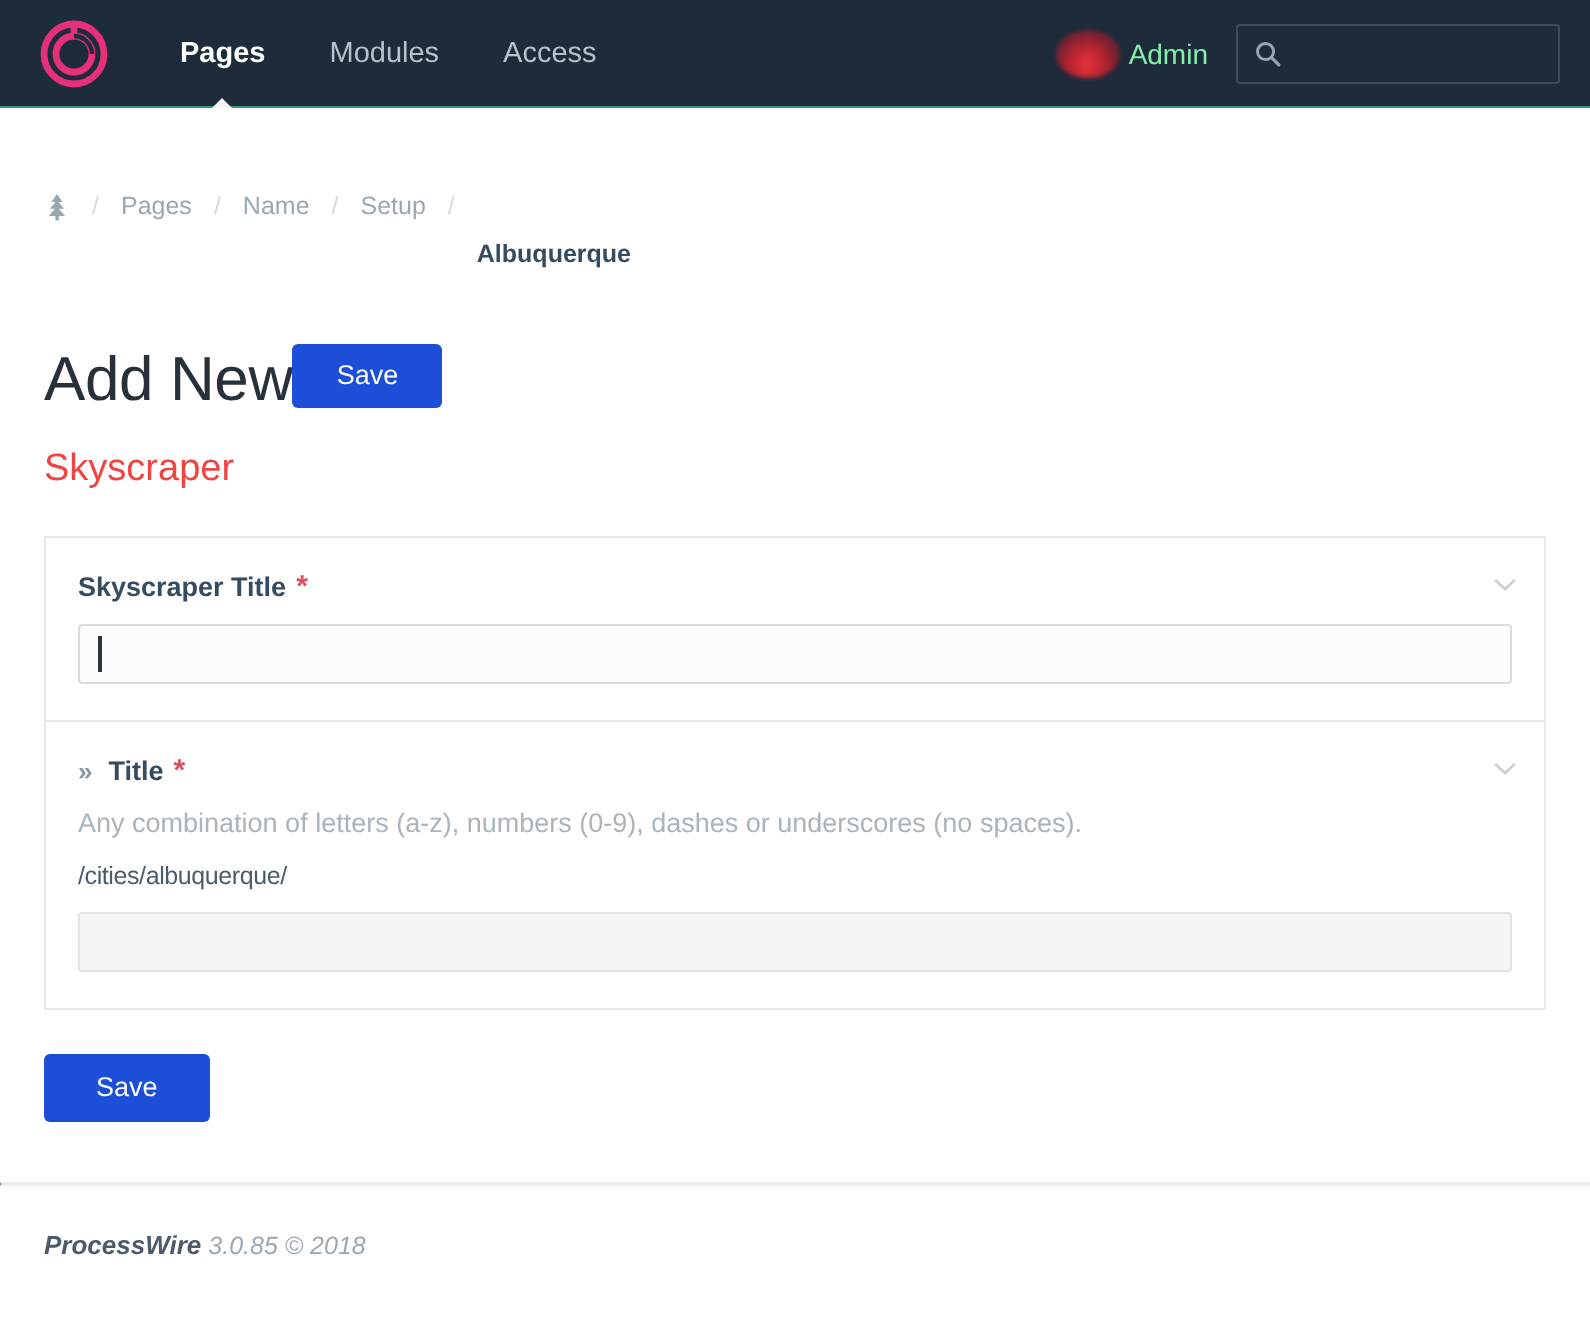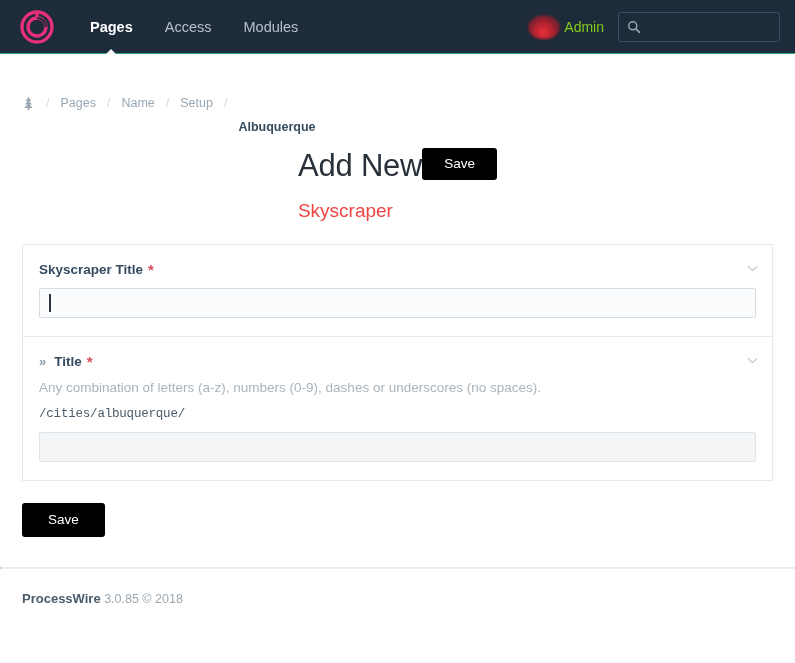--- a/index.html
+++ b/index.html
@@ -62,21 +62,21 @@
   .user-chip { display: flex; align-items: center; gap: 4px; cursor: pointer; }
   .avatar {
     width: 32px; height: 24px;
     border-radius: 50% 50% 48% 48%;
     background:
       radial-gradient(ellipse at 48% 72%, #e8313c 0%, #b4242f 38%, #7e2030 62%, #3b2b34 100%),
       linear-gradient(#cfd6dc, #8d99a4);
     filter: blur(1.1px);
     flex: 0 0 auto;
   }
-  .user-name { color: #84cc16; font-size: 14px; text-align: right; }
+  .user-name { color: #86efac; font-size: 14px; text-align: right; }
   .search-box {
     width: 162px;
     height: 30px;
     border: 1px solid #3b4c5e;
     border-radius: 2px;
     display: flex;
     align-items: center;
     padding: 0 8px;
     background: transparent;
   }
@@ -106,38 +106,39 @@
     cursor: pointer;
     padding: 0 2px;
   }
   .crumb.current { color: #354b60; font-weight: 600; cursor: default; margin-top: 48px; }
   .crumb-sep { color: #d3dae0; padding: 0 9px; }
   .tree-icon { display: inline-flex; align-items: center; padding-right: 2px; cursor: pointer; }
 
   .title-row {
     display: flex;
     align-items: flex-start;
-    justify-content: center;
+    justify-content: flex-start;
+    margin-top: 24px;
   }
   .page-title {
     font-size: 31px;
     font-weight: 400;
     color: #28303a;
     margin: 8px 0 0 0;
     letter-spacing: -0.2px;
   }
   .page-subtitle {
     font-size: 19px;
     color: #ef4444;
     font-weight: 400;
     margin: 16px 0 0 0;
   }
   .btn {
     border: 0;
-    background: #000000;
+    background: #1d4ed8;
     color: #ffffff;
     font-size: 13.5px;
     font-family: "Liberation Sans", sans-serif;
     border-radius: 3px;
     padding: 0 22px;
     height: 32px;
     line-height: 32px;
     cursor: pointer;
   }
   .btn-top { margin-top: 8px; }
@@ -173,21 +174,21 @@
     cursor: pointer;
     user-select: none;
   }
   .angle-icon { color: #8a98a4; font-size: 13px; margin-right: 3px; }
   .field-desc {
     color: #a9b4bd;
     font-size: 13.5px;
     margin: 0 0 12px 0;
   }
   .field-path {
-    font-family: Liberation Mono, monospace;
+    font-family: Liberation Sans, sans-serif;
     font-size: 12.5px;
     color: #4a5b6b;
     margin: 0 0 11px 0;
     letter-spacing: -0.2px;
   }
   .text-input {
     display: block;
     width: 100%;
     height: 30px;
     background: #f3f5f7;
@@ -218,20 +219,21 @@
 
   .spacer { height: 30px; }
   .footer-sep {
     border-top: 1px solid #e8ecef;
     margin: 0;
   }
   .footer {
     padding: 22px 17px 0 22px;
     font-size: 12.5px;
     color: #9aa7b2;
+    font-style: italic;
   }
   .footer strong { color: #4a5b6b; font-weight: 600; font-size: 13px; }
 </style>
 </head>
 <body>
 
 <div class="masthead">
 
   <div class="logo-wrap">
     <svg width="34" height="34" viewBox="0 0 34 34" aria-hidden="true">
@@ -240,24 +242,24 @@
       <path d="M17 8 L17 3" stroke="#e6307a" stroke-width="3.4" stroke-linecap="round"></path>
       <path d="M26 17 a9 9 0 0 0 -9 -9" stroke="#1d2b3a" stroke-width="2.2" fill="none"></path>
     </svg>
   </div>
 
   <div class="nav-main">
     <div class="nav-item active">
       <span>Pages</span>
     </div>
     <div class="nav-item">
+      <span>Modules</span>
+    </div>
+    <div class="nav-item">
       <span>Access</span>
-    </div>
-    <div class="nav-item">
-      <span>Modules</span>
     </div>
   </div>
 
   <div class="masthead-right">
     <div class="user-chip">
       <div class="avatar"></div>
       <span class="user-name">Admin</span>
     </div>
     <div class="search-box">
       <svg width="14" height="14" viewBox="0 0 16 16" aria-hidden="true">

